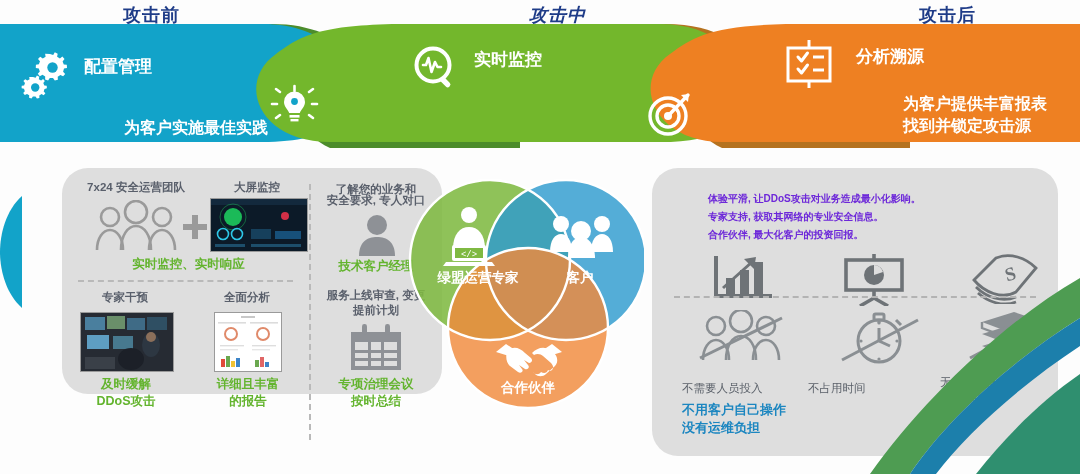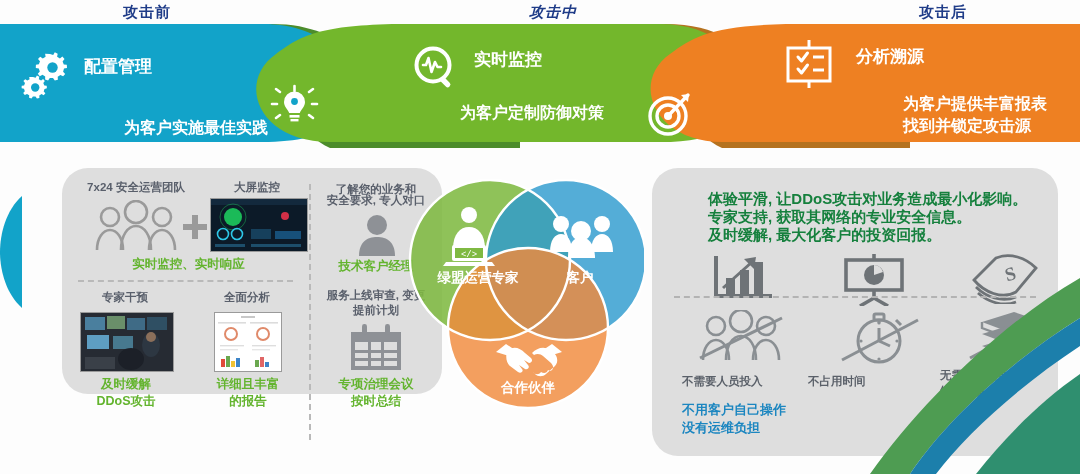--- a/index.html
+++ b/index.html
@@ -1,21 +1,21 @@
 <!DOCTYPE html>
 <html><head>
 <meta charset="utf-8">
 <style>
   html,body{margin:0;padding:0;}
   body{width:1080px;height:474px;overflow:hidden;background:#ffffff;
        font-family:"Liberation Sans","DejaVu Sans",sans-serif;}
   #stage{position:relative;width:1080px;height:474px;background:#fdfdfd;overflow:hidden;}
 
   
-  .phase-title{position:absolute;top:3px;font-size:15px;font-weight:bold;color:#1F3C88;
+  .phase-title{position:absolute;top:3px;font-size:18px;font-weight:bold;color:#1F3C88;
                letter-spacing:1px;white-space:nowrap;}
 
   
   #banner{position:absolute;left:0;top:18px;width:1080px;height:130px;}
 
   .banner-label{position:absolute;color:#ffffff;font-weight:bold;white-space:nowrap;}
   .bl-main{font-size:17px;}
   .bl-sub{font-size:16px;}
 
   
@@ -35,26 +35,26 @@
   .shot-dash{background:#0d1b2a;}
   .shot-noc{background:#21262e;}
   .shot-rep{background:#ffffff;}
 
   
   #venn{position:absolute;left:408px;top:176px;width:236px;height:248px;}
 
   
   #rightcard{position:absolute;left:652px;top:168px;width:406px;height:288px;
              background:#DEDEDE;border-radius:26px;overflow:hidden;}
-  .rc-text{position:absolute;color:#15803d;font-weight:bold;font-size:15px;
+  .rc-text{position:absolute;color:#6d28d9;font-weight:bold;font-size:10px;
            line-height:17px;white-space:nowrap;}
   .rc-div{position:absolute;left:22px;top:128px;width:362px;height:0;
           border-top:2px dashed #b3b3b3;}
-  .rc-cap{position:absolute;color:#5A6069;font-size:11.5px;font-weight:bold;
-          line-height:15px;white-space:nowrap;}
+  .rc-cap{position:absolute;color:#5A6069;font-size:11.5px;font-weight:normal;
+          line-height:15px;white-space:nowrap;margin-top:7px;}
   .rc-blue{position:absolute;color:#1C86C0;font-size:13px;font-weight:bold;
            line-height:16px;white-space:nowrap;}
 
   
   #swoosh{position:absolute;right:0;bottom:0;width:330px;height:220px;}
   
   #lefttab{position:absolute;left:0;top:196px;width:22px;height:112px;}
 </style>
 </head>
 <body>
@@ -133,21 +133,20 @@
       <path d="M12,29 l3.5,4 6,-8" stroke-linecap="round" stroke-linejoin="round"></path>
       <line x1="27" y1="30" x2="38" y2="30"></line>
       <line x1="23" y1="41" x2="23" y2="48"></line>
     </g>
   </svg>
 
   <div class="banner-label bl-main" style="left:84px;top:55px;">配置管理</div>
   <div class="banner-label bl-sub" style="left:124px;top:102px;margin-top:16px;">为客户实施最佳实践</div>
 
   <div class="banner-label bl-main" style="left:474px;top:48px;">实时监控</div>
-  <div class="banner-label bl-sub" style="left:460px;top:103px;">为客户定制防御对策</div>
 
   <div class="banner-label bl-main" style="left:856px;top:45px;">分析溯源</div>
   <div class="banner-label bl-sub" style="left:903px;top:94px;">为客户提供丰富报表</div>
   <div class="banner-label bl-sub" style="left:903px;top:116px;">找到并锁定攻击源</div>
 
   <div id="lefttab">
     <svg width="22" height="112" viewBox="0 0 22 112">
       <path d="M22,0 C6,14 0,38 0,56 C0,74 6,98 22,112 Z" fill="#12A3C9"></path>
     </svg>
   </div>
@@ -298,21 +297,21 @@
                c4,-4 3,-12 -5,-16 Z"></path>
     </g>
     <text x="70" y="106" fill="#ffffff" font-size="13.5" font-weight="bold" text-anchor="middle" font-family="'Liberation Sans',sans-serif">绿盟运营专家</text>
     <text x="172" y="106" fill="#ffffff" font-size="13.5" font-weight="bold" text-anchor="middle" font-family="'Liberation Sans',sans-serif">客户</text>
     <text x="120" y="216" fill="#ffffff" font-size="13.5" font-weight="bold" text-anchor="middle" font-family="'Liberation Sans',sans-serif">合作伙伴</text>
   </svg>
 
   <div id="rightcard">
     <div class="rc-text" style="left:56px;top:22px;">体验平滑, 让DDoS攻击对业务造成最小化影响。</div>
     <div class="rc-text" style="left:56px;top:40px;">专家支持, 获取其网络的专业安全信息。</div>
-    <div class="rc-text" style="left:56px;top:58px;">及时缓解, 最大化客户的投资回报。</div>
+    <div class="rc-text" style="left:56px;top:58px;">合作伙伴, 最大化客户的投资回报。</div>
 
     <svg style="position:absolute;left:58px;top:84px;" width="66" height="52" viewBox="0 0 66 52">
       <g fill="#6E7377">
         <rect x="4" y="4" width="4" height="42"></rect>
         <rect x="4" y="42" width="58" height="4"></rect>
         <rect x="16" y="26" width="9" height="16"></rect>
         <rect x="30" y="18" width="9" height="24"></rect>
         <rect x="44" y="10" width="9" height="32"></rect>
       </g>
       <path d="M13,36 L42,10" stroke="#6E7377" stroke-width="3" fill="none"></path>

